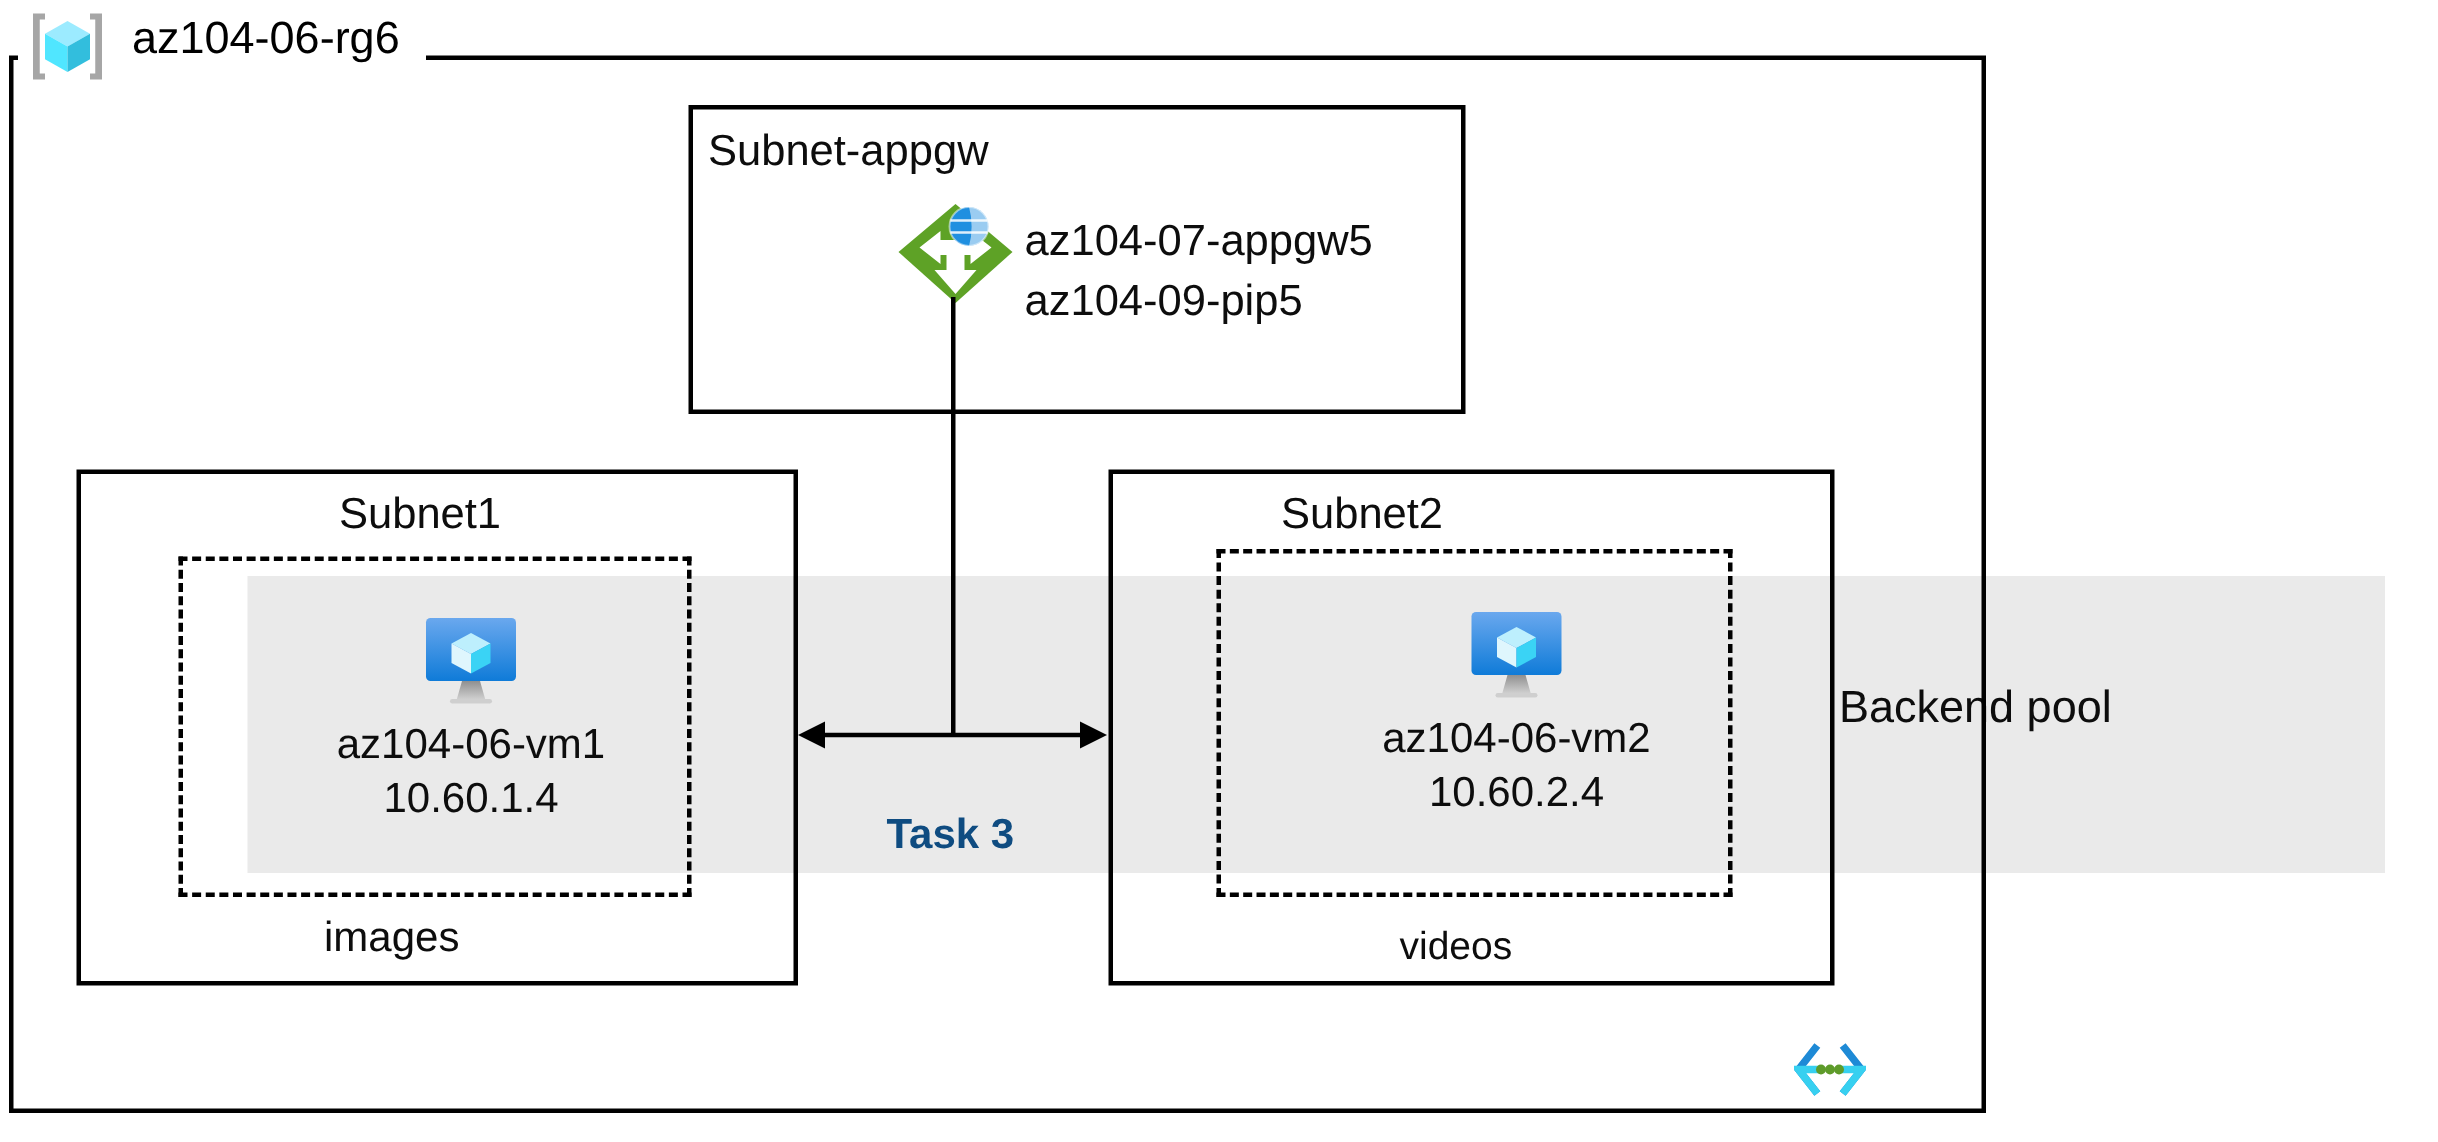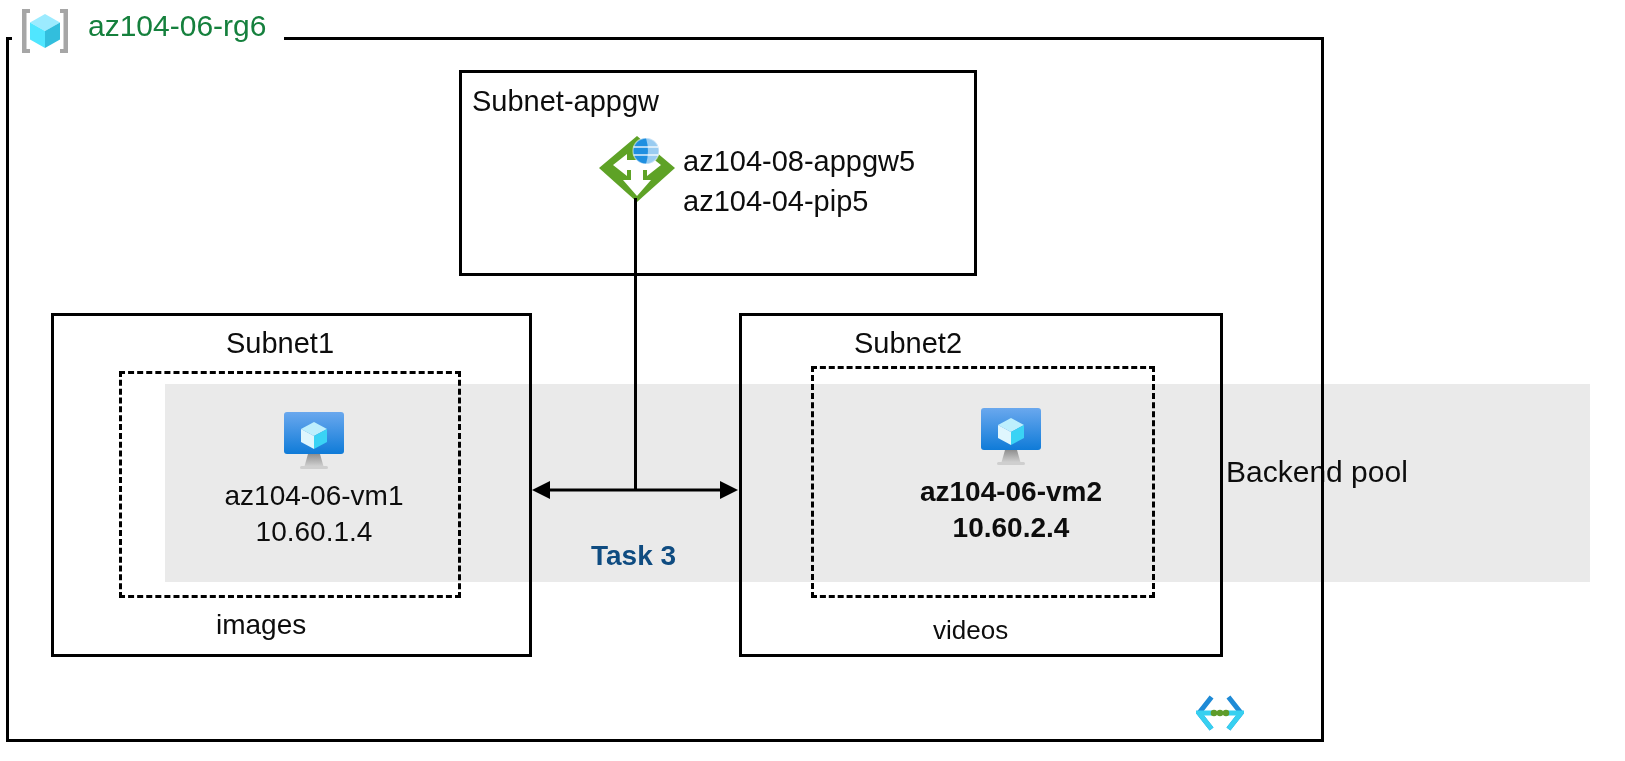--- a/index.html
+++ b/index.html
@@ -46,21 +46,21 @@
     top: 5px;
     width: 58px;
     height: 52px;
   }
   .rg-label {
     position: absolute;
     left: 88px;
     top: 8px;
     font-size: 30px;
     line-height: 36px;
-    color: #15803d;
+    color: #000000;
     white-space: nowrap;
   }
 
   
   .backend-band {
     position: absolute;
     left: 165px;
     top: 384px;
     width: 1425px;
     height: 198px;
@@ -132,21 +132,21 @@
     position: absolute;
     color: #0d0d0d;
     white-space: nowrap;
   }
   .caption-images { left: 216px; top: 608px; font-size: 28px; line-height: 34px; }
   .caption-videos { left: 933px; top: 614px; font-size: 26px; line-height: 32px; }
 
   
   .vm-node { position: absolute; text-align: center; margin-left: 24px; }
   .vm1 { left: 165px; top: 400px; width: 250px; }
-  .vm2 { left: 862px; top: 396px; width: 250px; font-weight: bold; }
+  .vm2 { left: 862px; top: 396px; width: 250px; }
   .vm-icon-wrap { display: block; margin: 0 auto 6px auto; width: 72px; height: 72px; }
   .vm-name { font-size: 28px; line-height: 36px; color: #0d0d0d; white-space: nowrap; }
   .vm-ip   { font-size: 28px; line-height: 36px; color: #0d0d0d; white-space: nowrap; }
 
   
   .appgw-node { position: absolute; left: 597px; top: 134px; }
   .appgw-icon-wrap { position: absolute; left: 0; top: 0; width: 84px; height: 72px; }
   .appgw-texts { position: absolute; left: 86px; top: 7px; }
   .appgw-line { font-size: 29px; line-height: 40px; color: #0d0d0d; white-space: nowrap; }
 
@@ -216,22 +216,22 @@
 
         <path d="M34 26 L46 26 L46 46 L54 46 L40 62 L26 46 L34 46 Z" fill="#ffffff"></path>
 
         <circle cx="49" cy="17" r="13" fill="#1f8fe0"></circle>
         <path d="M49 4 a13 13 0 0 1 0 26 a9 22 0 0 0 0 -26 Z" fill="#ffffff" opacity="0.55"></path>
         <path d="M36.5 13 h25 M36.5 21 h25" stroke="#ffffff" stroke-width="1.6" fill="none" opacity="0.85"></path>
         <circle cx="49" cy="17" r="13" fill="none" stroke="#ffffff" stroke-width="1.3" opacity="0.5"></circle>
       </svg>
     </div>
     <div class="appgw-texts">
-      <div class="appgw-line">az104-08-appgw5</div>
-      <div class="appgw-line">az104-04-pip5</div>
+      <div class="appgw-line">az104-07-appgw5</div>
+      <div class="appgw-line">az104-09-pip5</div>
     </div>
   </div>
 
   <div class="vline"></div>
 
   <div class="subnet-box subnet1"></div>
   <div class="subnet-title title-subnet1">Subnet1</div>
   <div class="dashed-box dashed1"></div>
   <div class="group-caption caption-images">images</div>
 

